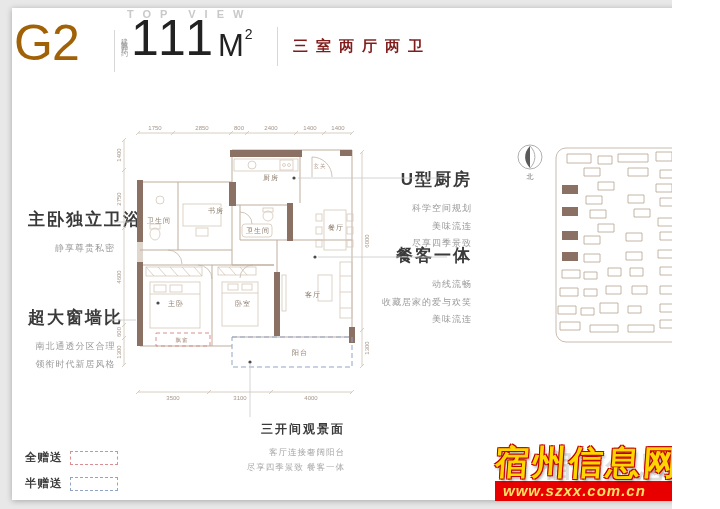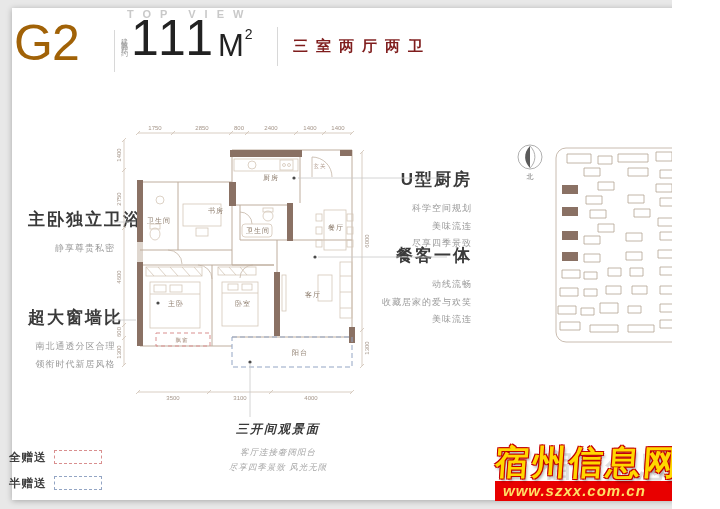--- a/index.html
+++ b/index.html
@@ -18,26 +18,26 @@
   .areawrap .sup{font-size:14px;line-height:1;margin:0 0 22px 1px;}
   .hdiv2{position:absolute;left:277px;top:27px;width:1px;height:39px;background:#d8d8d8;}
   .layoutdesc{position:absolute;left:293px;top:37px;font-size:15px;letter-spacing:8px;color:#7f1d1d;font-weight:600;}
 
   
   .ann{position:absolute;}
   .ann-title{font-size:17px;font-weight:700;color:#3a3a3a;letter-spacing:2px;margin-bottom:9px;}
   .ann-line{font-size:9px;color:#9b9b9b;letter-spacing:1px;line-height:1.95;}
   .ann-l{left:28px;text-align:center;}
   .ann-r{right:200px;text-align:right;}
-  .ann-b{left:198px;width:160px;text-align:center;font-style:italic;}
+  .ann-b{left:185px;width:160px;text-align:right;}
   .ann-b .ann-title{font-size:12px;letter-spacing:2px;margin-bottom:7px;}
   .ann-b .ann-line{font-size:8.5px;color:#a8a8a8;line-height:1.8;}
 
   
-  .legend-row{position:absolute;left:9px;display:flex;align-items:flex-start;gap:7px;}
+  .legend-row{position:absolute;left:25px;display:flex;align-items:flex-end;gap:7px;}
   .legend-label{font-size:11.5px;font-weight:700;color:#3f3f3f;letter-spacing:1px;}
   .legend-box{width:46px;height:12px;border:1px dashed #d98f8f;}
   .legend-box.half{border-color:#93a5c4;}
 
   
   svg{position:absolute;}
   svg text{font-family:"Liberation Sans","DejaVu Sans",sans-serif;}
   .roomlabel{font-size:7px;fill:#8c7b6b;letter-spacing:1px;}
   .tinylabel{font-size:5.5px;fill:#a89080;letter-spacing:1px;}
   .dimtext{font-size:6px;fill:#a5968a;}
@@ -88,21 +88,21 @@
   <div class="ann ann-r" style="top:244px">
     <div class="ann-title">餐客一体</div>
     <div class="ann-line">动线流畅</div>
     <div class="ann-line">收藏居家的爱与欢笑</div>
     <div class="ann-line">美味流连</div>
   </div>
 
   <div class="ann ann-b" style="top:421px">
     <div class="ann-title">三开间观景面</div>
     <div class="ann-line">客厅连接奢阔阳台</div>
-    <div class="ann-line">尽享四季景致 风光无限</div>
+    <div class="ann-line">尽享四季景致 餐客一体</div>
   </div>
 
   <div class="legend-row" style="top:450px">
     <span class="legend-label">全赠送</span>
     <span class="legend-box"></span>
   </div>
   <div class="legend-row" style="top:476px">
     <span class="legend-label">半赠送</span>
     <span class="legend-box half"></span>
   </div>

